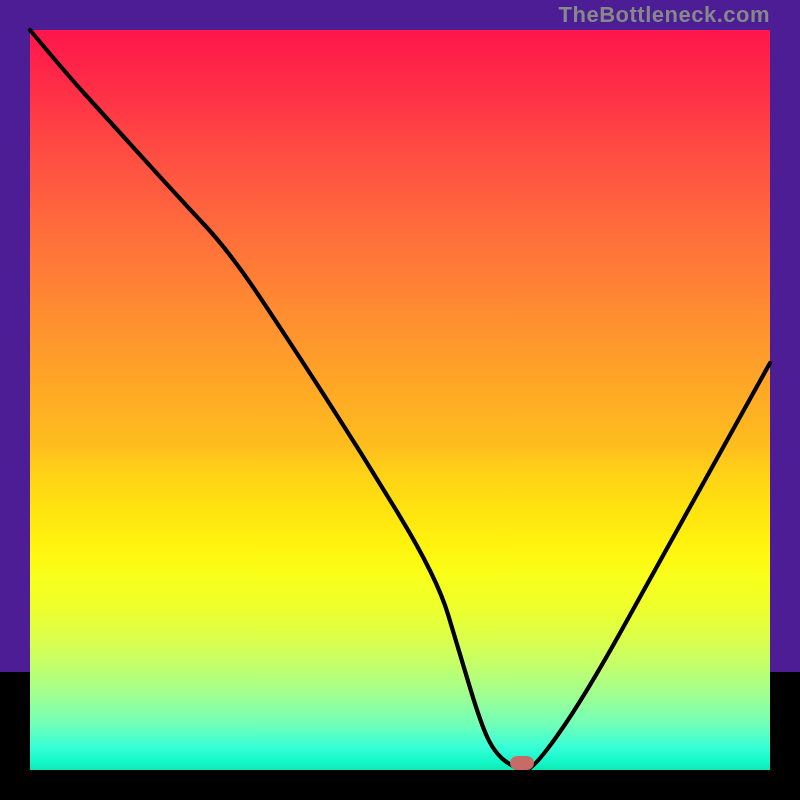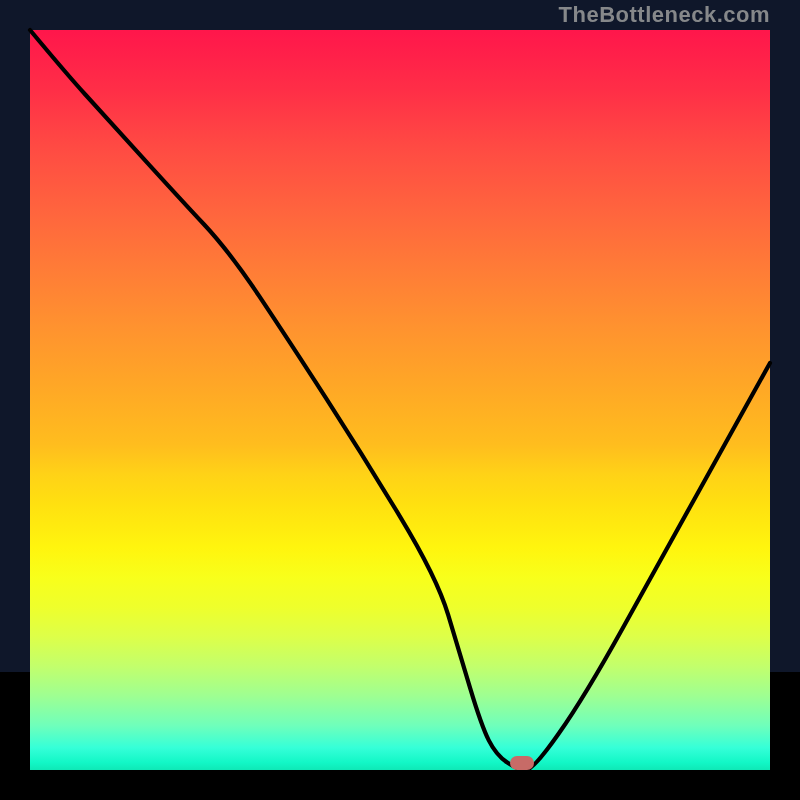--- a/index.html
+++ b/index.html
@@ -7,21 +7,21 @@
     padding: 0;
     width: 800px;
     height: 800px;
     background: #000;
     overflow: hidden;
   }
   .stage {
     position: relative;
     width: 800px;
     height: 672px;
-    background: #0f172a;
+    background: #4c1d95;
   }
   .plot-area {
     position: absolute;
     left: 30px;
     top: 30px;
     width: 740px;
     height: 740px;
     
     background: linear-gradient(
       to bottom,

